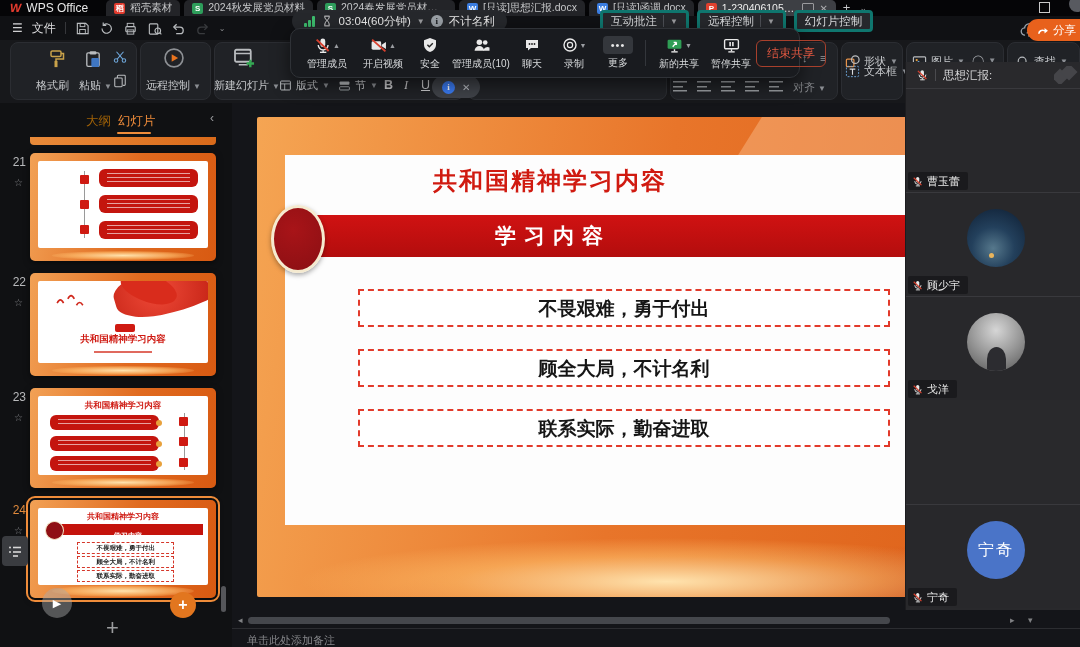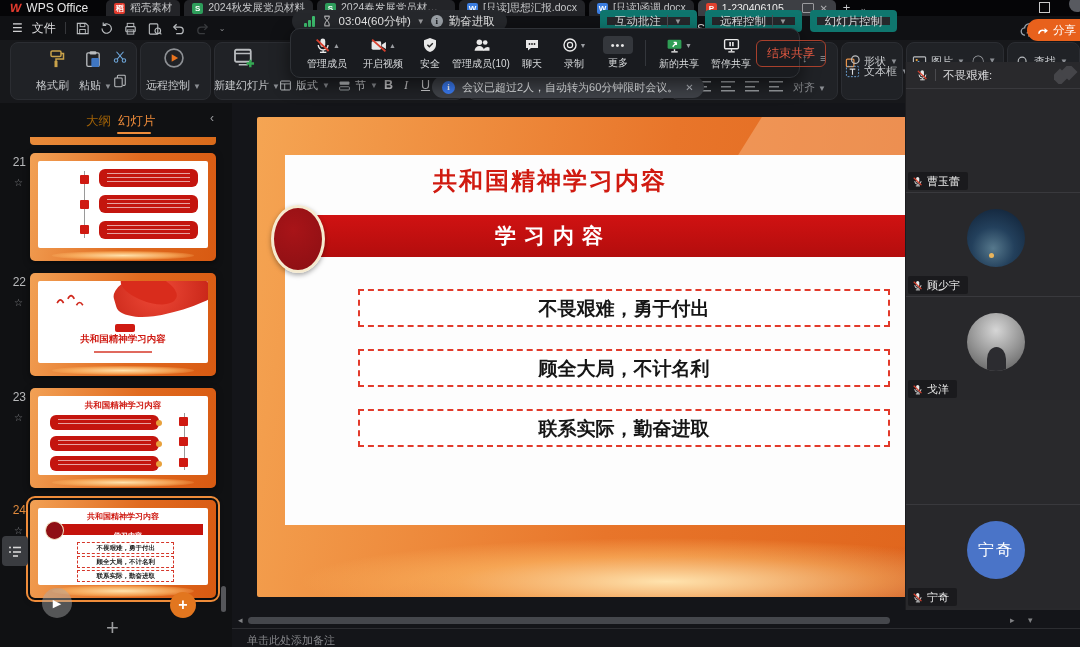--- a/index.html
+++ b/index.html
@@ -44,21 +44,21 @@
   
   .mpill{position:absolute;left:292px;top:10px;height:22px;background:#26282c;border-radius:12px;
          display:flex;align-items:center;gap:6px;padding:0 12px;z-index:55;}
   .bars{display:flex;align-items:flex-end;gap:1.5px;height:11px;}
   .bars i{display:block;width:2.5px;background:#3dbd6e;border-radius:1px;}
   .pilltxt{font-size:11.5px;color:#e8e8e8;white-space:nowrap;}
   .pillcaret{font-size:8px;color:#9a9b9e;}
   .infoc{width:12px;height:12px;border-radius:50%;background:#9aa0a6;color:#17191c;font-size:9px;
          font-weight:bold;display:inline-flex;align-items:center;justify-content:center;font-family:"Liberation Serif",serif;}
   .mbtns{position:absolute;left:600px;top:10px;display:flex;gap:8px;z-index:55;}
-  .mbtn{height:22px;background:#26282c;border:7px solid #0f766e;border-radius:4px;display:flex;
+  .mbtn{height:22px;background:#26282c;border:3px solid #0f766e;border-radius:4px;display:flex;
         align-items:center;padding:0 8px;font-size:11.5px;color:#d8dadc;gap:6px;box-sizing:border-box;white-space:nowrap;}
   .mbtn .bdiv{width:1px;height:12px;background:#4c4f55;}
   .mbtn .bcaret{font-size:8px;color:#9a9b9e;}
 
   
   .ribbon{position:absolute;left:0;top:40px;width:1080px;height:63px;background:#17181b;}
   .rgroup{position:absolute;top:2px;height:58px;background:#202226;border:1px solid #2b2d32;border-radius:8px;box-sizing:border-box;}
   .rlbl{position:absolute;font-size:11px;color:#c7c9cc;white-space:nowrap;}
   .rlbl .ca{font-size:8px;color:#8a8d92;}
   .rline{display:flex;align-items:center;gap:4px;}
@@ -408,21 +408,21 @@
         <i style="height:4px"></i>
         <i style="height:7px"></i>
         <i style="height:11px"></i>
       </span>
     <svg width="12" height="12" viewBox="0 0 16 16">
         <use href="#hourglass"></use>
       </svg>
     <span class="pilltxt">03:04(60分钟)</span>
     <span class="pillcaret">▼</span>
     <span class="infoc">i</span>
-    <span class="pilltxt">勤奋进取</span>
+    <span class="pilltxt">不计名利</span>
   </div>
 
   <div class="mbtns">
     <div class="mbtn">
       <span>互动批注</span>
       <span class="bdiv"></span>
         <span class="bcaret">▼</span>
     </div>
     <div class="mbtn">
       <span>远程控制</span>
@@ -599,21 +599,20 @@
             <use href="#share-pause"></use>
           </svg>
         </span>
       <span>暂停共享</span>
     </div>
     <button class="endshare">结束共享</button>
   </div>
 
   <div class="toast">
     <span class="tdot">i</span>
-    <span>会议已超过2人，自动转为60分钟限时会议。</span>
     <span class="tx2">✕</span>
   </div>
 
   <div class="sidebar">
     <span class="sbtab" style="left:86px;top:10px;color:#a16207">大纲</span>
     <span class="sbtab" style="left:118px;top:10px;color:#ef8c3a">幻灯片</span>
     <span class="sbunderline"></span>
     <span class="ab" style="left:210px;top:8px;color:#9a9b9e;font-size:12px">‹</span>
 
     <div class="ab" style="left:30px;top:34px;width:186px;height:8px;border-radius:0 0 4px 4px;
@@ -722,21 +721,21 @@
     <div class="notesline"></div>
     <div class="notestx">单击此处添加备注</div>
   </div>
 
   <div class="panel">
     <div class="phead">
       <svg width="12" height="12" viewBox="0 0 16 16">
           <use href="#mic-muted"></use>
         </svg>
       <span class="vdiv" style="background:#4a4a4e"></span>
-      <span class="pheadtx">不畏艰难:</span>
+      <span class="pheadtx">思想汇报:</span>
       <span class="wm">
           <i style="left:0;top:5px"></i>
           <i style="left:9px;top:0"></i>
         </span>
     </div>
 
     <div class="ptile" style="top:26px">
       <div class="plabel">
         <svg width="11" height="11" viewBox="0 0 16 16">
             <use href="#mic-muted"></use>

